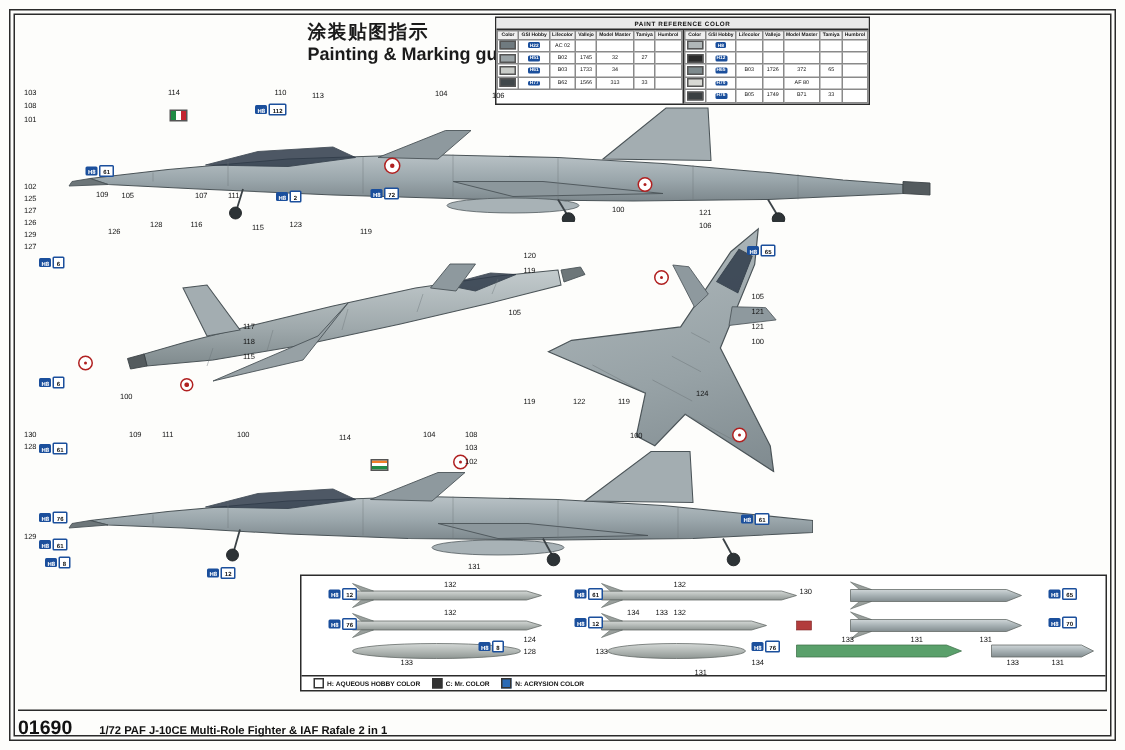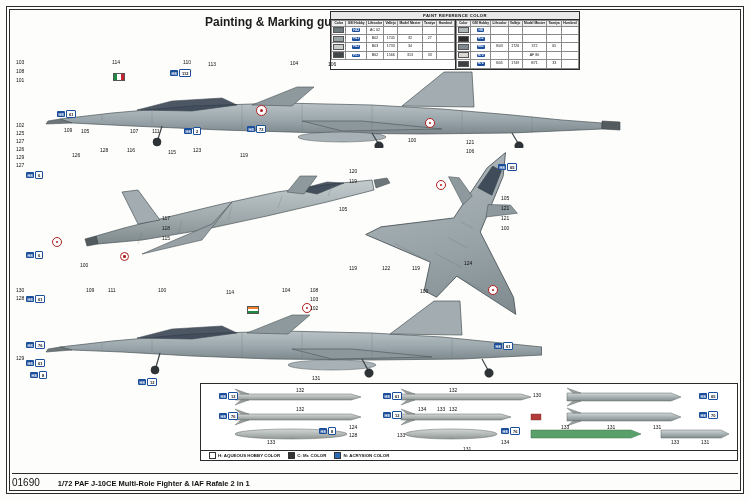--- a/index.html
+++ b/index.html
@@ -126,31 +126,32 @@
   .wlegend .sq{width:5px;height:5px;border:0.5px solid #333;margin-right:2px;}
 
   
   .footer{
     position:absolute;left:12px;bottom:12px;right:12px;height:14px;
     border-top:1px solid #2b2b2b;
   }
   .foot-line{
     position:absolute;left:0;top:3px;font-size:7px;font-weight:bold;color:#111;
   }
-  .foot-kit{font-size:10px;font-weight:normal;}
+  .foot-kit{font-size:13px;font-weight:bold;}
   .foot-name{font-size:7.5px;font-weight:bold;margin-left:16px;}
 </style>
 </head>
 <body>
 
 <div class="sheet">
   <div class="border-outer"></div>
   <div class="border-inner"></div>
 
   <div class="title-block">
+    <div class="title-cn">涂装贴图指示</div>
     <div class="title-en">Painting &amp; Marking guide</div>
   </div>
 
   <div class="paint-table">
     <div class="pt-title">PAINT REFERENCE COLOR</div>
     <div class="pt-body">
       <div class="pt-half left">
         <table class="pt" id="pt-left">
             <thead>
               <tr>

